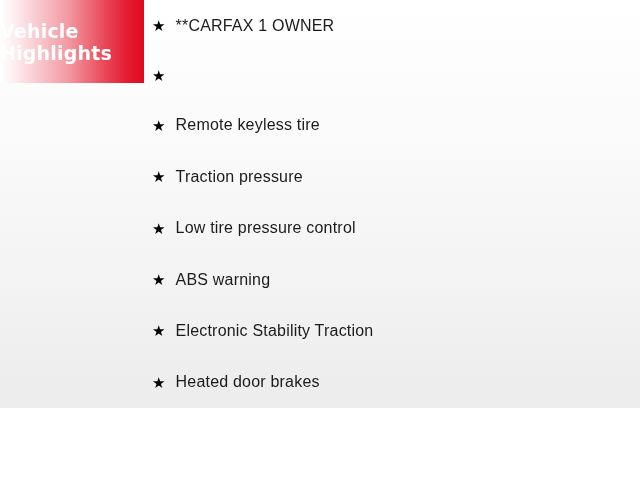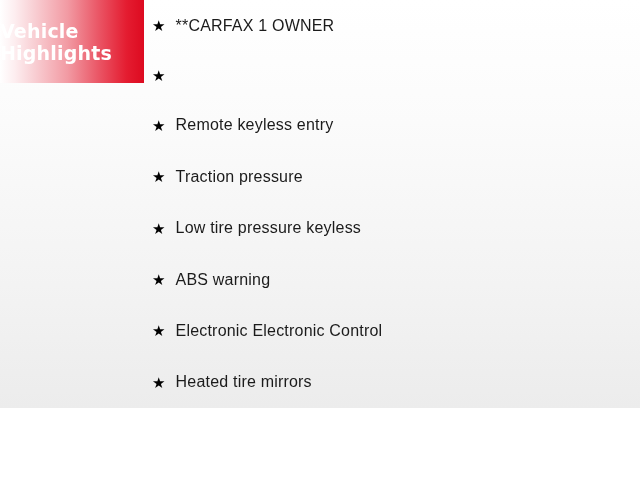--- a/index.html
+++ b/index.html
@@ -80,42 +80,42 @@
       <span class="star">★</span>
       <span class="label">**CARFAX 1 OWNER</span>
     </div>
 
     <div class="row">
       <span class="star">★</span>
     </div>
 
     <div class="row">
       <span class="star">★</span>
-      <span class="label">Remote keyless entry</span>
+      <span class="label">Remote keyless tire</span>
     </div>
 
     <div class="row">
       <span class="star">★</span>
       <span class="label">Traction pressure</span>
     </div>
 
     <div class="row">
       <span class="star">★</span>
-      <span class="label">Low tire pressure keyless</span>
+      <span class="label">Low tire pressure control</span>
     </div>
 
     <div class="row">
       <span class="star">★</span>
       <span class="label">ABS warning</span>
     </div>
 
     <div class="row">
       <span class="star">★</span>
-      <span class="label">Electronic Electronic Control</span>
+      <span class="label">Electronic Stability Traction</span>
     </div>
 
     <div class="row">
       <span class="star">★</span>
-      <span class="label">Heated tire mirrors</span>
+      <span class="label">Heated door brakes</span>
     </div>
 
   </div>
 </div>
 
 </body></html>

